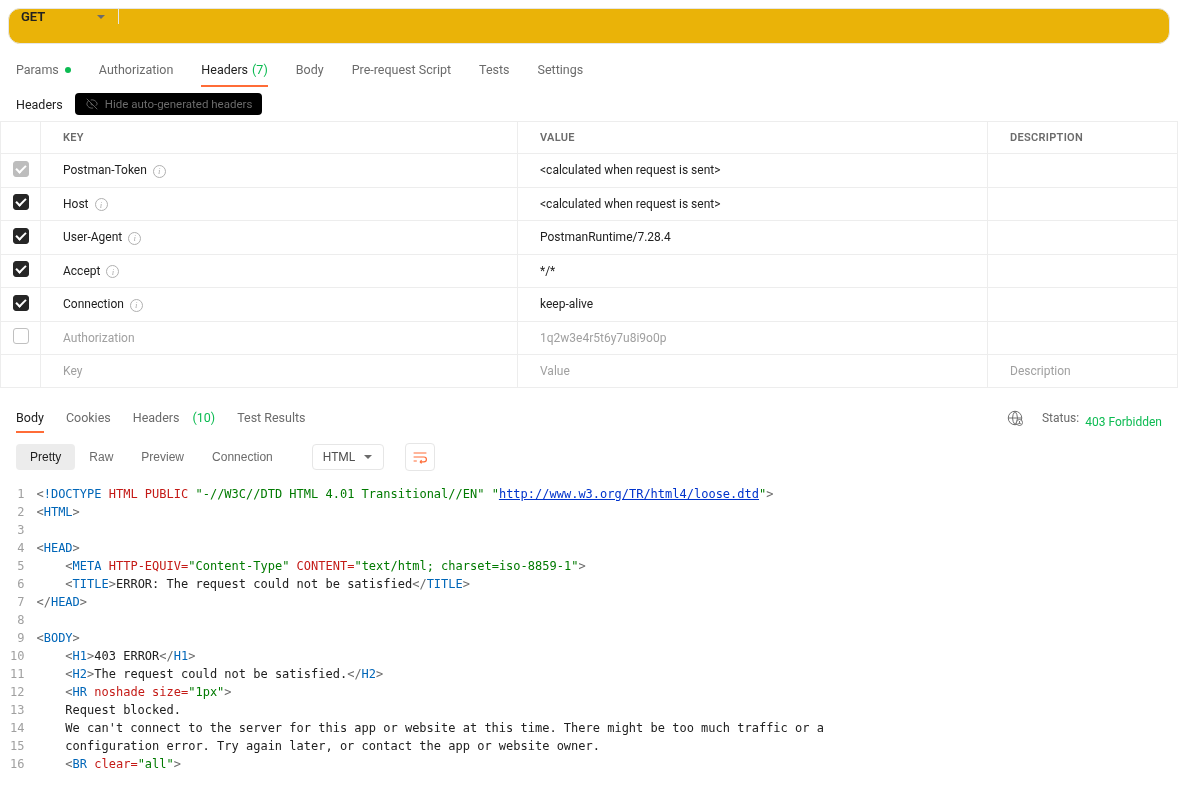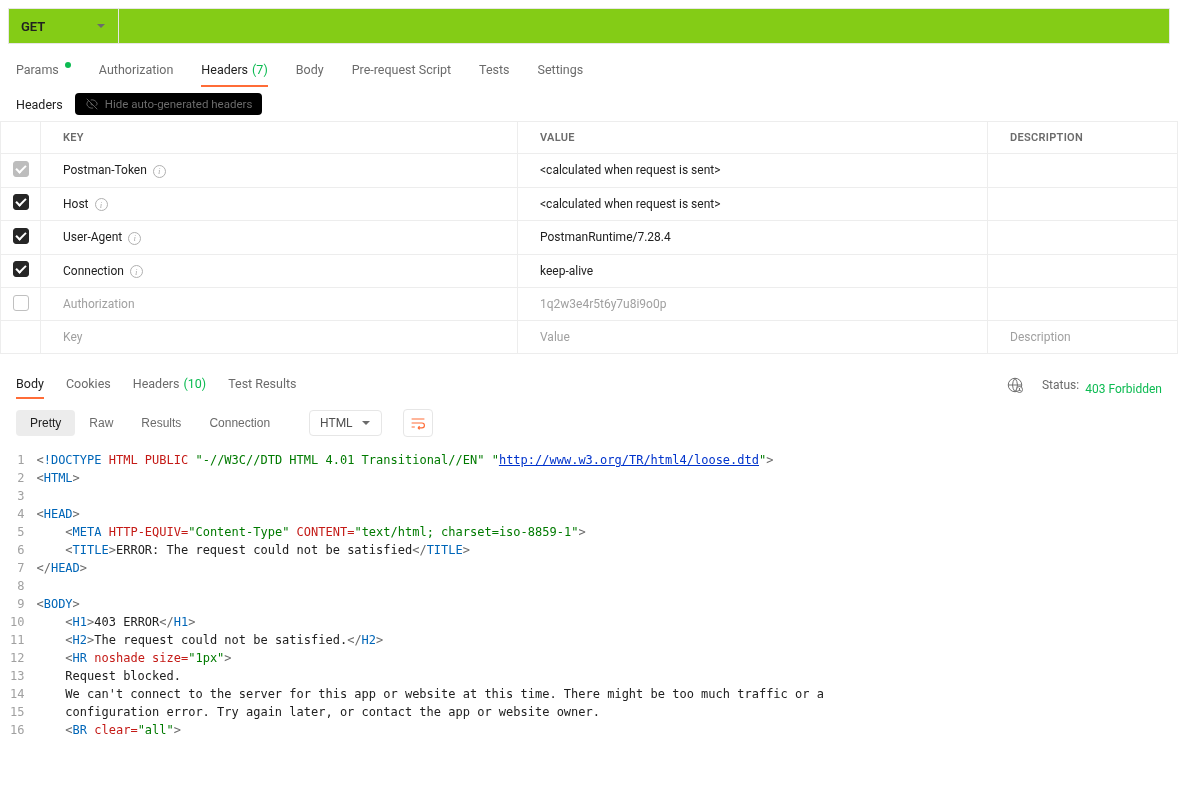--- a/index.html
+++ b/index.html
@@ -1,22 +1,22 @@
 <!DOCTYPE html>
 <html><head>
 <meta charset="utf-8">
 <style>
   * { box-sizing: border-box; margin: 0; padding: 0; }
   body { font-family: -apple-system, BlinkMacSystemFont, "Segoe UI", Roboto, "Helvetica Neue", Arial, sans-serif; font-size: 12px; color: #212121; background: #fff; width:1178px; height:808px; overflow:hidden;}
-  .url-bar { display:flex; border:1px solid #e6e6e6; border-radius:0; background:#84cc16; margin:8px 8px 0 8px; height:36px; align-items:stretch;}
+  .url-bar { display:flex; border:1px solid #e6e6e6; border-radius:12px; background:#eab308; margin:8px 8px 0 8px; height:36px; align-items:stretch;flex-direction:column;}
   .method { width:110px; display:flex; align-items:center; justify-content:space-between; padding:0 12px; color:#212121; font-weight:600; font-size:13px; border-right:1px solid #e6e6e6;}
   .method svg{width:10px;height:10px;fill:#6b6b6b}
   .url-input{flex:1; border:none; background:transparent; padding:0 14px; font-size:12.5px; color:#505050;}
   .req-tabs{display:flex; padding:10px 16px 0 16px; border-bottom:0;}
-  .req-tab{padding:8px 0; margin-right:28px; font-size:12.5px; color:#6b6b6b; cursor:pointer; display:flex; align-items:flex-start; border-bottom:2px solid transparent;}
+  .req-tab{padding:8px 0; margin-right:28px; font-size:12.5px; color:#6b6b6b; cursor:pointer; display:flex; align-items:center; border-bottom:2px solid transparent;}
   .req-tab.active{color:#212121; border-bottom-color:#ff6c37;}
   .req-tab .count{color:#0cbb52; margin-left:4px;}
   .dot-green{width:6px;height:6px;border-radius:50%;background:#0cbb52;margin-left:6px;}
   .subbar{display:flex; align-items:center; padding:6px 16px;}
   .subbar-title{font-size:12.5px; color:#212121; margin-right:12px;}
   .hide-btn{display:flex; align-items:center; background:#000000; border-radius:4px; padding:4px 10px; font-size:11.5px; color:#6b6b6b;}
   .hide-btn svg{width:14px;height:14px;margin-right:6px;fill:none;stroke:#6b6b6b;stroke-width:1.5}
   .hdr-table{width:100%; border-collapse:collapse;}
   .hdr-table th, .hdr-table td{border:1px solid #ededed; padding:9px 22px; text-align:left; font-size:12px; font-weight:normal; color:#212121;}
   .hdr-table th{background:#fff; color:#6b6b6b; font-weight:600; font-size:11px; letter-spacing:0.3px;}
@@ -27,21 +27,21 @@
   .hdr-table tbody tr.disabled-row td.cell-text{color:#a0a0a0;}
   input[type=checkbox]{appearance:none; width:16px; height:16px; border:1px solid #c0c0c0; border-radius:3px; background:#fff; position:relative; cursor:pointer;}
   input[type=checkbox]:checked{background:#262626; border-color:#262626;}
   input[type=checkbox]:checked::after{content:""; position:absolute; left:4px; top:1px; width:4px; height:8px; border:solid #fff; border-width:0 2px 2px 0; transform:rotate(45deg);}
   input[type=checkbox]:disabled{background:#bdbdbd; border-color:#bdbdbd;}
   input[type=checkbox]:disabled:checked::after{border-color:#fff;}
   .info-ic{display:inline-flex;width:13px;height:13px;border:1px solid #b0b0b0;border-radius:50%;color:#b0b0b0;font-size:9px;align-items:center;justify-content:center;margin-left:6px;font-style:italic;font-family:serif;}
   .resp-tabs{display:flex; padding:16px 16px 0 16px; align-items:center;}
   .resp-tab{padding:6px 0; margin-right:22px; font-size:12.5px; color:#6b6b6b; cursor:pointer; border-bottom:2px solid transparent;}
   .resp-tab.active{color:#212121; border-bottom-color:#ff6c37;}
-  .resp-tab .count{color:#0cbb52; margin-left:4px;}
+  .resp-tab .count{color:#0cbb52; margin-left:13px;}
   .status-area{margin-left:auto; display:flex; align-items:center; font-size:12px; color:#6b6b6b;}
   .status-area .globe{width:18px;height:18px;stroke:#6b6b6b;fill:none;stroke-width:1.3;margin-right:18px;}
   .status-val{color:#0cbb52; margin-left:6px;margin-top:8px;}
   .body-toolbar{display:flex; align-items:center; padding:10px 16px; gap:11px;}
   .view-seg{display:flex;}
   .view-btn{padding:6px 14px; font-size:12px; color:#6b6b6b; background:transparent; border:none; cursor:pointer; border-radius:4px;}
   .view-btn.active{background:#ececec; color:#212121;}
   .lang-sel{margin-left:14px; display:flex; align-items:center; border:1px solid #e6e6e6; border-radius:4px; padding:5px 10px; font-size:12px; color:#505050; background:#fff;}
   .lang-sel svg{width:10px;height:10px;fill:#6b6b6b;margin-left:8px;}
   .wrap-btn{margin-left:10px; width:30px;height:28px; display:flex;align-items:center;justify-content:center; border:1px solid #e6e6e6; border-radius:4px; background:#fff;}
@@ -116,20 +116,26 @@
         <td></td>
       </tr>
       <tr>
         <td class="cb-col"><input type="checkbox" checked="" style=""></td>
         <td class="cell-text">User-Agent<span class="info-ic">i</span></td>
         <td class="cell-text">PostmanRuntime/7.28.4</td>
         <td></td>
       </tr>
       <tr>
         <td class="cb-col"><input type="checkbox" checked="" style=""></td>
+        <td class="cell-text">Accept<span class="info-ic">i</span></td>
+        <td class="cell-text">*/*</td>
+        <td></td>
+      </tr>
+      <tr>
+        <td class="cb-col"><input type="checkbox" checked="" style=""></td>
         <td class="cell-text">Connection<span class="info-ic">i</span></td>
         <td class="cell-text">keep-alive</td>
         <td></td>
       </tr>
       <tr class="disabled-row">
         <td class="cb-col"><input type="checkbox" style=""></td>
         <td class="cell-text">Authorization</td>
         <td class="cell-text">1q2w3e4r5t6y7u8i9o0p</td>
         <td></td>
       </tr>
@@ -156,21 +162,21 @@
       </svg>
     <span>Status:</span>
     <span class="status-val">403 Forbidden</span>
   </div>
 </div>
 
 <div class="body-toolbar">
   <div class="view-seg">
     <button class="view-btn active">Pretty</button>
     <button class="view-btn">Raw</button>
-    <button class="view-btn">Results</button>
+    <button class="view-btn">Preview</button>
     <button class="view-btn">Connection</button>
   </div>
   <div class="lang-sel">
     <span>HTML</span>
     <svg viewBox="0 0 10 10">
         <path d="M1 3l4 4 4-4z"></path>
       </svg>
   </div>
   <div class="wrap-btn">
     <svg viewBox="0 0 20 16">

